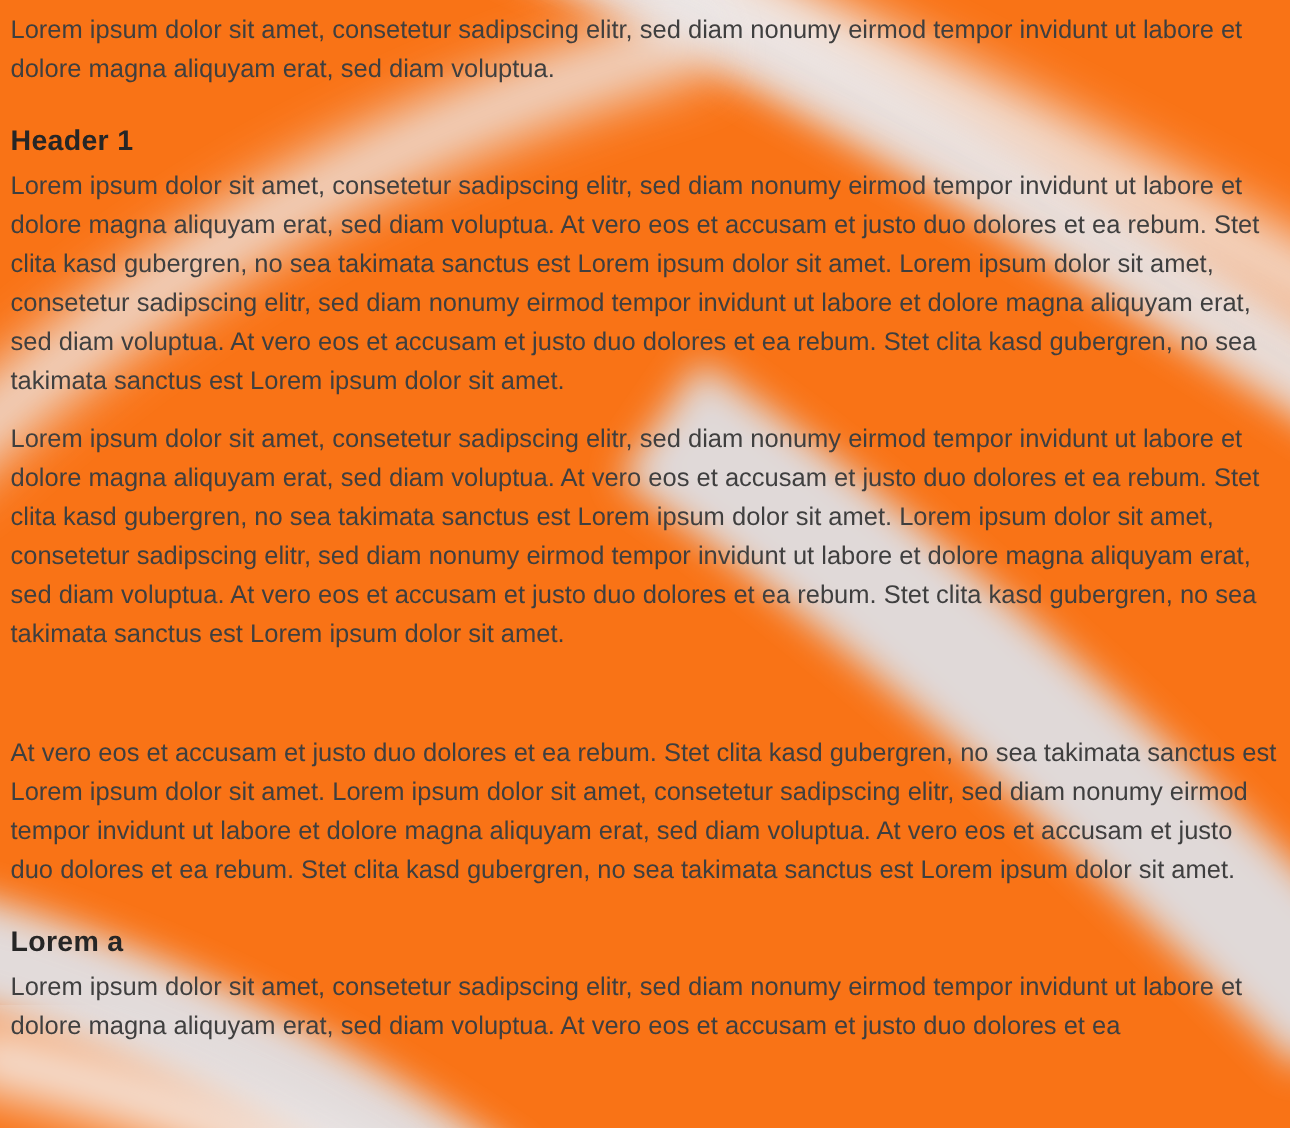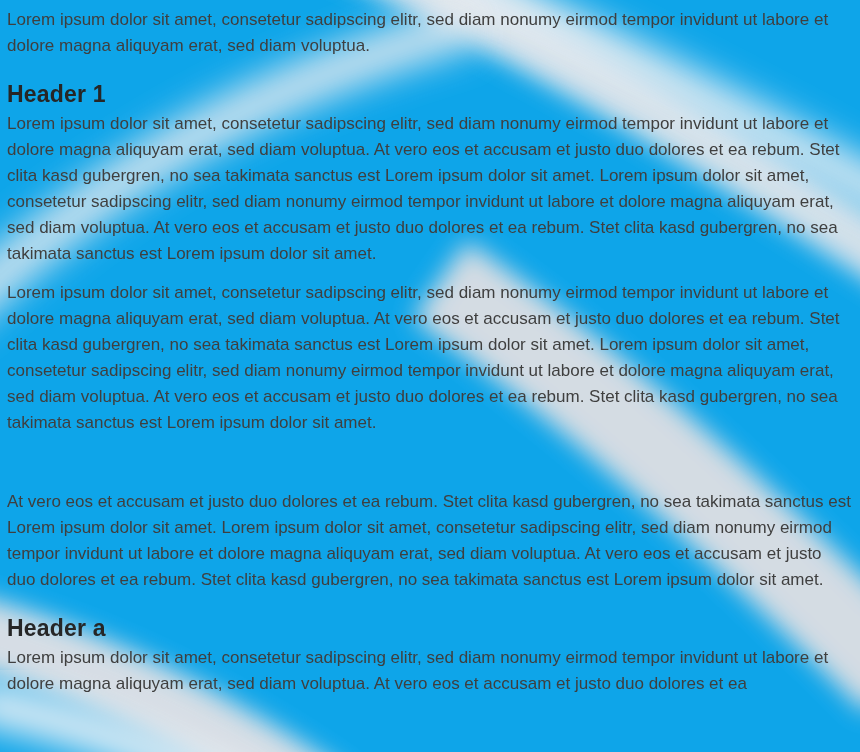--- a/index.html
+++ b/index.html
@@ -11,42 +11,42 @@
     width: 860px;
     height: 752px;
     overflow: hidden;
     font-family: "Liberation Sans", sans-serif;
   }
   .page {
     position: relative;
     width: 860px;
     height: 752px;
     overflow: hidden;
-    background: #0ea5e9;
+    background: #f97316;
   }
   .watermark {
     position: absolute;
     top: 0;
     left: 0;
     z-index: 0;
     pointer-events: none;
   }
   .content {
     position: relative;
     z-index: 1;
     padding: 7px 8px 0 7px;
     font-size: 17px;
     line-height: 26px;
     color: #3f3f3f;
   }
   .content p {
     margin: 0 0 13px 0;
   }
   .content h2 {
-    font-size: 23px;
+    font-size: 19px;
     line-height: 21px;
     font-weight: bold;
     color: #262626;
     margin: 25px 0 6px 0;
     letter-spacing: 0.2px;
   }
   .content p.standalone {
     margin-top: 53px;
   }
 </style>
@@ -80,17 +80,17 @@
 
     <p>Lorem ipsum dolor sit amet, consetetur sadipscing elitr, sed diam nonumy eirmod tempor invidunt ut labore et dolore magna aliquyam erat, sed diam voluptua.</p>
 
     <h2>Header 1</h2>
     <p>Lorem ipsum dolor sit amet, consetetur sadipscing elitr, sed diam nonumy eirmod tempor invidunt ut labore et dolore magna aliquyam erat, sed diam voluptua. At vero eos et accusam et justo duo dolores et ea rebum. Stet clita kasd gubergren, no sea takimata sanctus est Lorem ipsum dolor sit amet. Lorem ipsum dolor sit amet, consetetur sadipscing elitr, sed diam nonumy eirmod tempor invidunt ut labore et dolore magna aliquyam erat, sed diam voluptua. At vero eos et accusam et justo duo dolores et ea rebum. Stet clita kasd gubergren, no sea takimata sanctus est Lorem ipsum dolor sit amet.</p>
 
     <p>Lorem ipsum dolor sit amet, consetetur sadipscing elitr, sed diam nonumy eirmod tempor invidunt ut labore et dolore magna aliquyam erat, sed diam voluptua. At vero eos et accusam et justo duo dolores et ea rebum. Stet clita kasd gubergren, no sea takimata sanctus est Lorem ipsum dolor sit amet. Lorem ipsum dolor sit amet, consetetur sadipscing elitr, sed diam nonumy eirmod tempor invidunt ut labore et dolore magna aliquyam erat, sed diam voluptua. At vero eos et accusam et justo duo dolores et ea rebum. Stet clita kasd gubergren, no sea takimata sanctus est Lorem ipsum dolor sit amet.</p>
 
     <p class="standalone">At vero eos et accusam et justo duo dolores et ea rebum. Stet clita kasd gubergren, no sea takimata sanctus est Lorem ipsum dolor sit amet. Lorem ipsum dolor sit amet, consetetur sadipscing elitr, sed diam nonumy eirmod tempor invidunt ut labore et dolore magna aliquyam erat, sed diam voluptua. At vero eos et accusam et justo duo dolores et ea rebum. Stet clita kasd gubergren, no sea takimata sanctus est Lorem ipsum dolor sit amet.</p>
 
-    <h2>Header a</h2>
+    <h2>Lorem a</h2>
     <p>Lorem ipsum dolor sit amet, consetetur sadipscing elitr, sed diam nonumy eirmod tempor invidunt ut labore et dolore magna aliquyam erat, sed diam voluptua. At vero eos et accusam et justo duo dolores et ea</p>
 
   </div>
 </div>
 
 </body></html>

